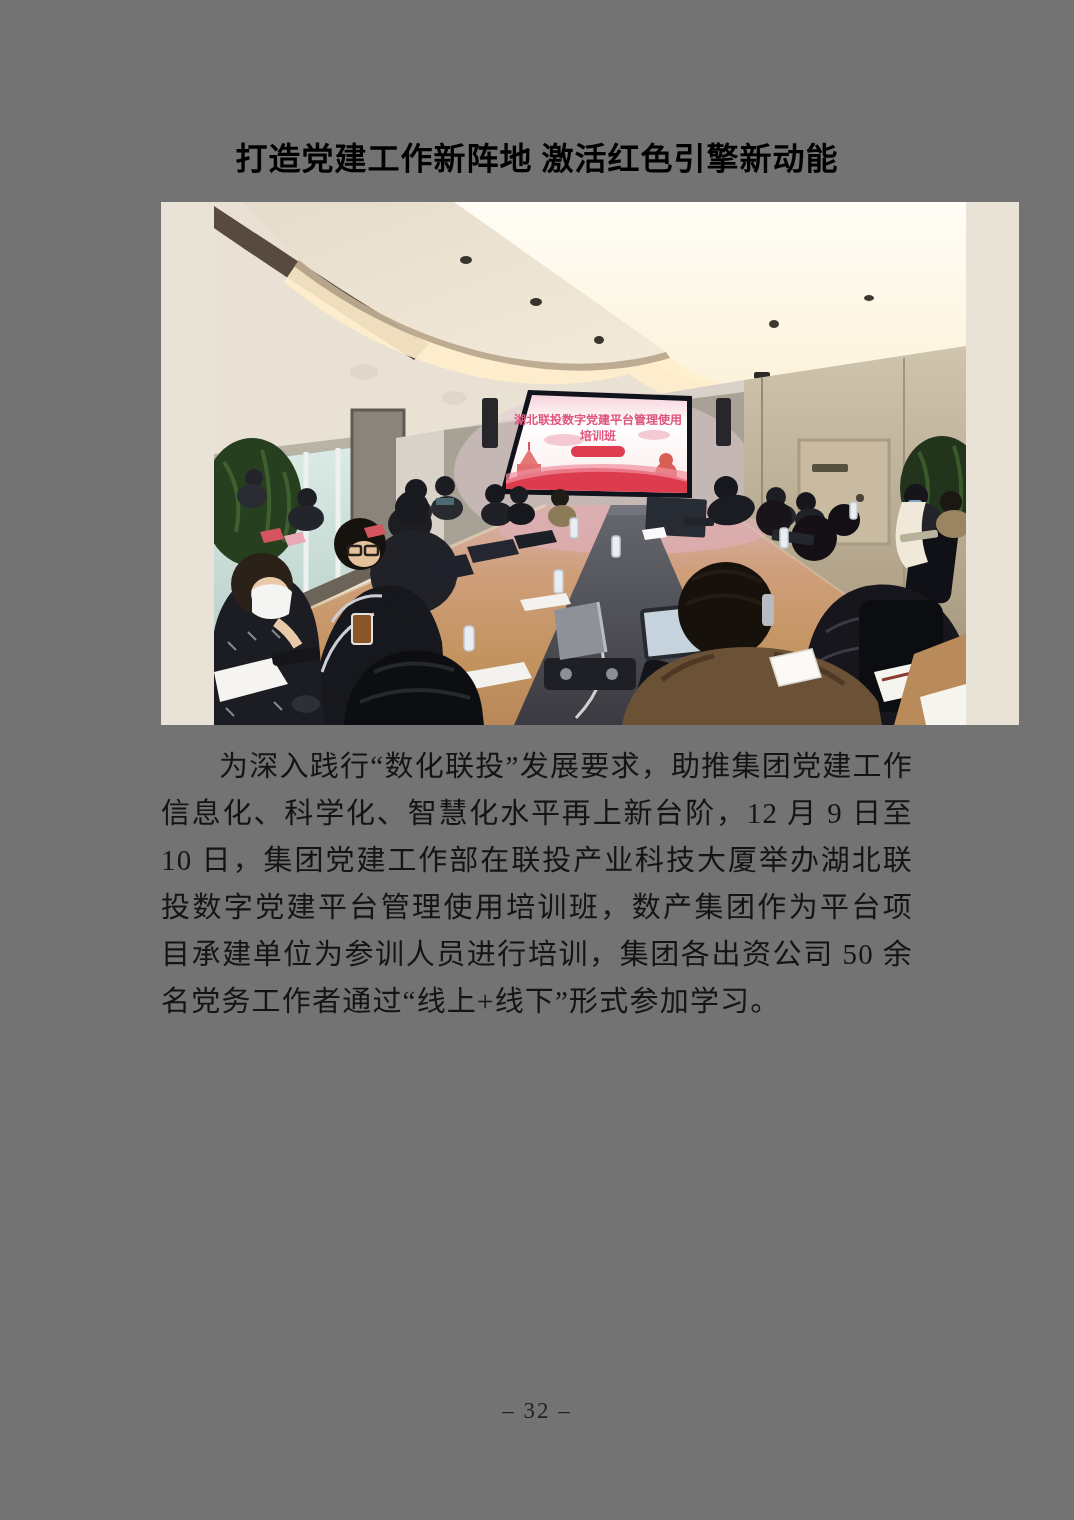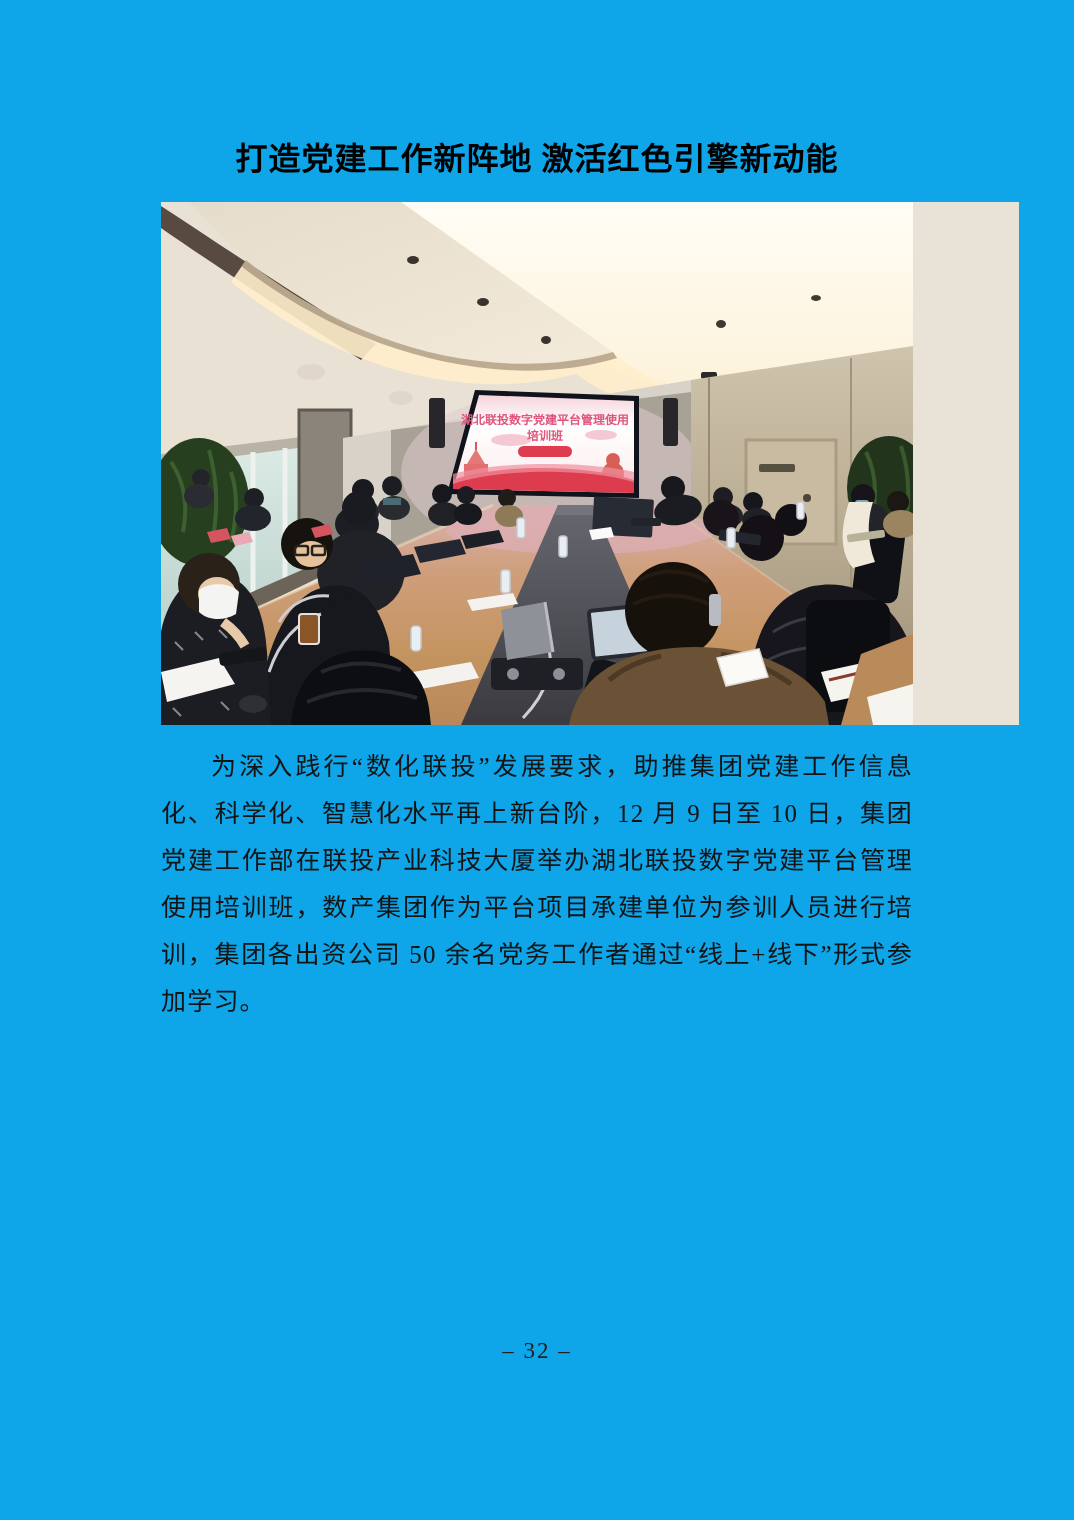--- a/index.html
+++ b/index.html
@@ -2,51 +2,52 @@
 <html lang="zh-CN"><head>
 <meta charset="utf-8">
 <style>
   html,body{margin:0;padding:0;background:#ffffff;}
   body{
     width:1074px;height:1520px;
     font-family:"Liberation Serif","DejaVu Serif",serif;
     color:#1a1a1a;
     -webkit-font-smoothing:antialiased;
   }
-  .page{position:relative;width:1074px;height:1520px;background:#0ea5e9;overflow:hidden;}
+  .page{position:relative;width:1074px;height:1520px;background:#737373;overflow:hidden;}
   .content{width:752px;margin:0 auto;}
   .title-block{
     padding-top:132px;
     text-align:center;
     font-weight:bold;
     font-size:32px;
     line-height:54px;
     letter-spacing:1px;
     color:#000;
   }
   .photo-figure{
     margin:16px 0 0 0;
     width:858px;height:523px;
     line-height:0;
     background:#e9e2d7;
+    text-align:center;
   }
   .body-text{
     margin-top:18px;
-    font-size:25px;
+    font-size:29px;
     line-height:47px;
     text-align:justify;
     text-justify:inter-ideograph;
     letter-spacing:1.2px;
     color:#141414;
   }
   .body-text p{margin:0;text-indent:2em;}
   .footer{
     position:absolute;
     left:0;right:0;
-    top:1338px;
+    top:1398px;
     text-align:center;
     font-size:23px;
     color:#222;
     letter-spacing:2px;
   }
 </style>
 </head>
 <body>
 
 <div class="page">

